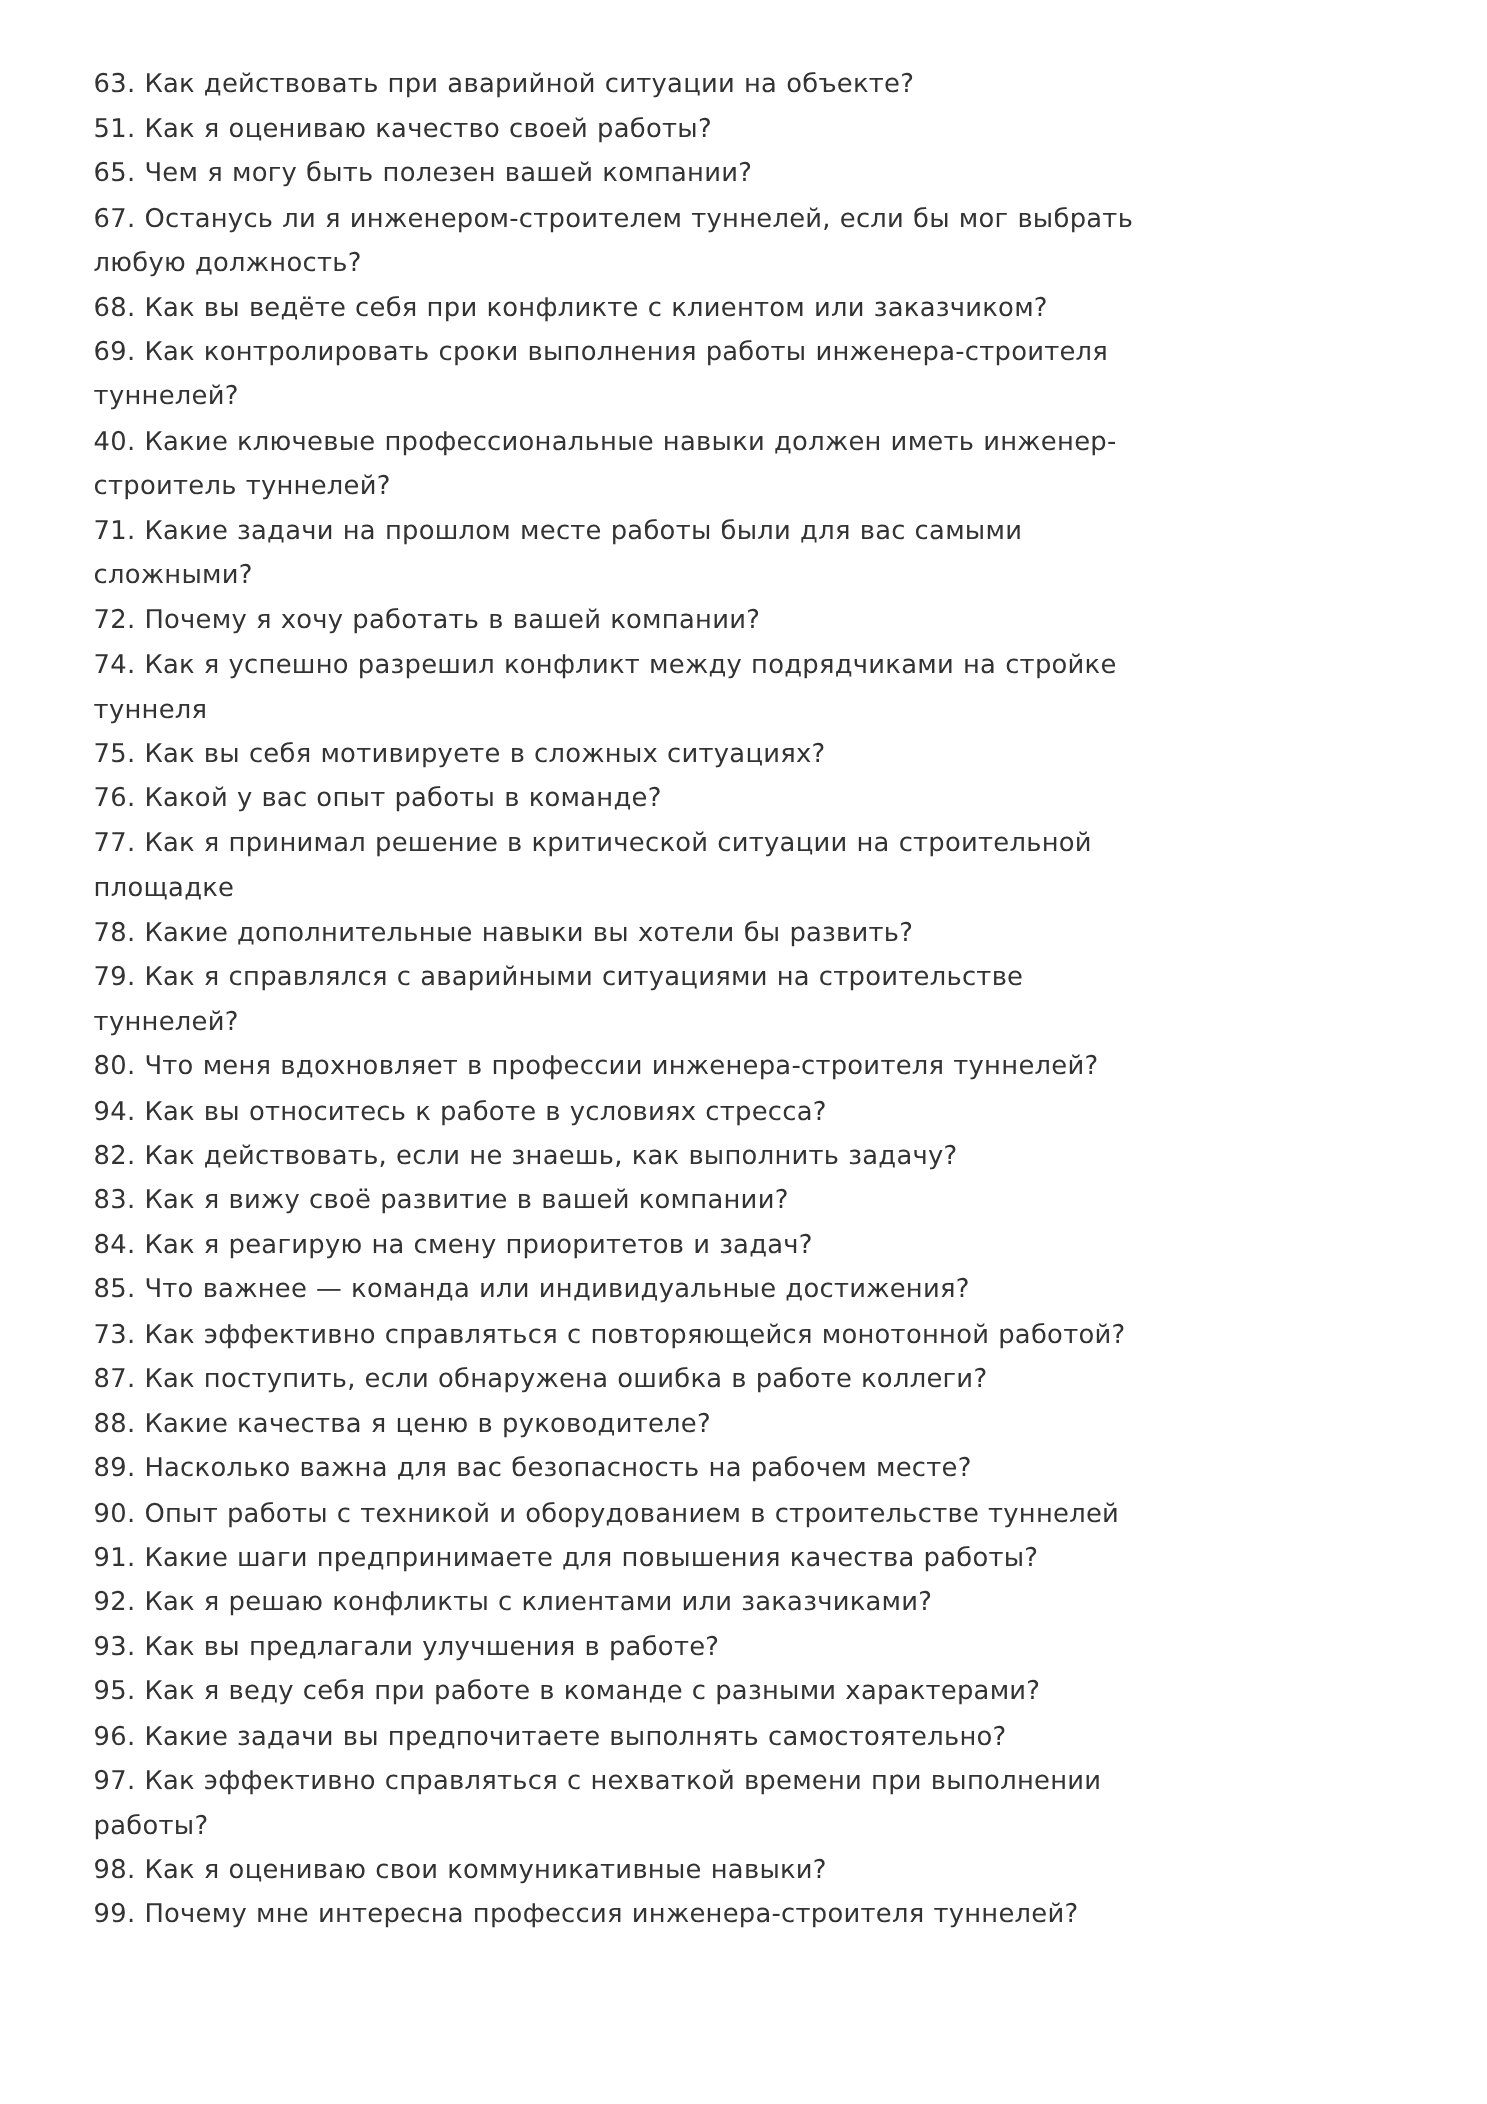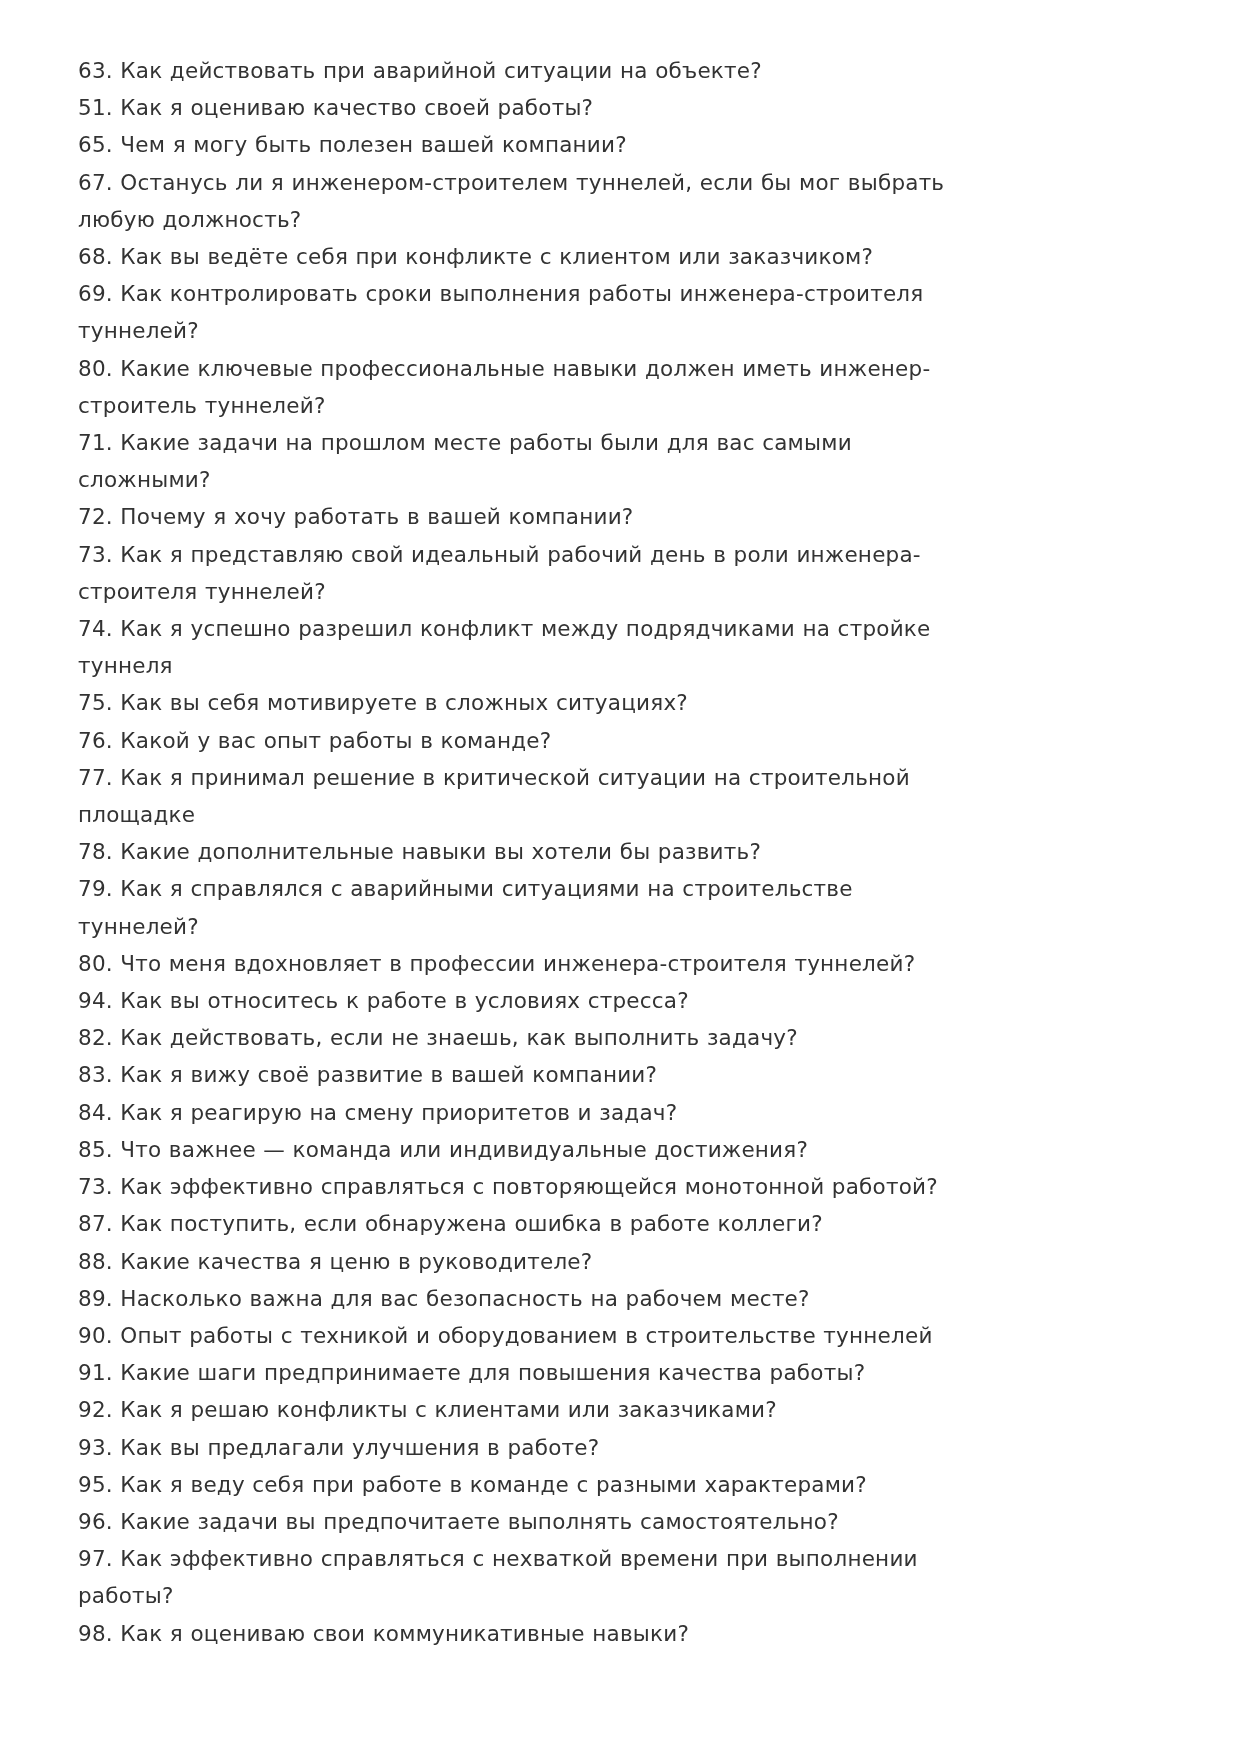--- a/index.html
+++ b/index.html
@@ -42,24 +42,23 @@
 <body>
 
 <div class="page">
   <ol class="qlist">
     <li class="qitem">63. Как действовать при аварийной ситуации на объекте?</li>
     <li class="qitem">51. Как я оцениваю качество своей работы?</li>
     <li class="qitem">65. Чем я могу быть полезен вашей компании?</li>
     <li class="qitem">67. Останусь ли я инженером-строителем туннелей, если бы мог выбрать любую должность?</li>
     <li class="qitem">68. Как вы ведёте себя при конфликте с клиентом или заказчиком?</li>
     <li class="qitem">69. Как контролировать сроки выполнения работы инженера-строителя туннелей?</li>
-    <li class="qitem">80. Какие ключевые профессиональные навыки должен иметь инженер-строитель туннелей?</li>
+    <li class="qitem">40. Какие ключевые профессиональные навыки должен иметь инженер-строитель туннелей?</li>
     <li class="qitem">71. Какие задачи на прошлом месте работы были для вас самыми сложными?</li>
     <li class="qitem">72. Почему я хочу работать в вашей компании?</li>
-    <li class="qitem">73. Как я представляю свой идеальный рабочий день в роли инженера-строителя туннелей?</li>
     <li class="qitem">74. Как я успешно разрешил конфликт между подрядчиками на стройке туннеля</li>
     <li class="qitem">75. Как вы себя мотивируете в сложных ситуациях?</li>
     <li class="qitem">76. Какой у вас опыт работы в команде?</li>
     <li class="qitem">77. Как я принимал решение в критической ситуации на строительной площадке</li>
     <li class="qitem">78. Какие дополнительные навыки вы хотели бы развить?</li>
     <li class="qitem">79. Как я справлялся с аварийными ситуациями на строительстве туннелей?</li>
     <li class="qitem">80. Что меня вдохновляет в профессии инженера-строителя туннелей?</li>
     <li class="qitem">94. Как вы относитесь к работе в условиях стресса?</li>
     <li class="qitem">82. Как действовать, если не знаешь, как выполнить задачу?</li>
     <li class="qitem">83. Как я вижу своё развитие в вашей компании?</li>
@@ -70,14 +69,15 @@
     <li class="qitem">88. Какие качества я ценю в руководителе?</li>
     <li class="qitem">89. Насколько важна для вас безопасность на рабочем месте?</li>
     <li class="qitem">90. Опыт работы с техникой и оборудованием в строительстве туннелей</li>
     <li class="qitem">91. Какие шаги предпринимаете для повышения качества работы?</li>
     <li class="qitem">92. Как я решаю конфликты с клиентами или заказчиками?</li>
     <li class="qitem">93. Как вы предлагали улучшения в работе?</li>
     <li class="qitem">95. Как я веду себя при работе в команде с разными характерами?</li>
     <li class="qitem">96. Какие задачи вы предпочитаете выполнять самостоятельно?</li>
     <li class="qitem">97. Как эффективно справляться с нехваткой времени при выполнении работы?</li>
     <li class="qitem">98. Как я оцениваю свои коммуникативные навыки?</li>
+    <li class="qitem">99. Почему мне интересна профессия инженера-строителя туннелей?</li>
   </ol>
 </div>
 
 </body></html>

